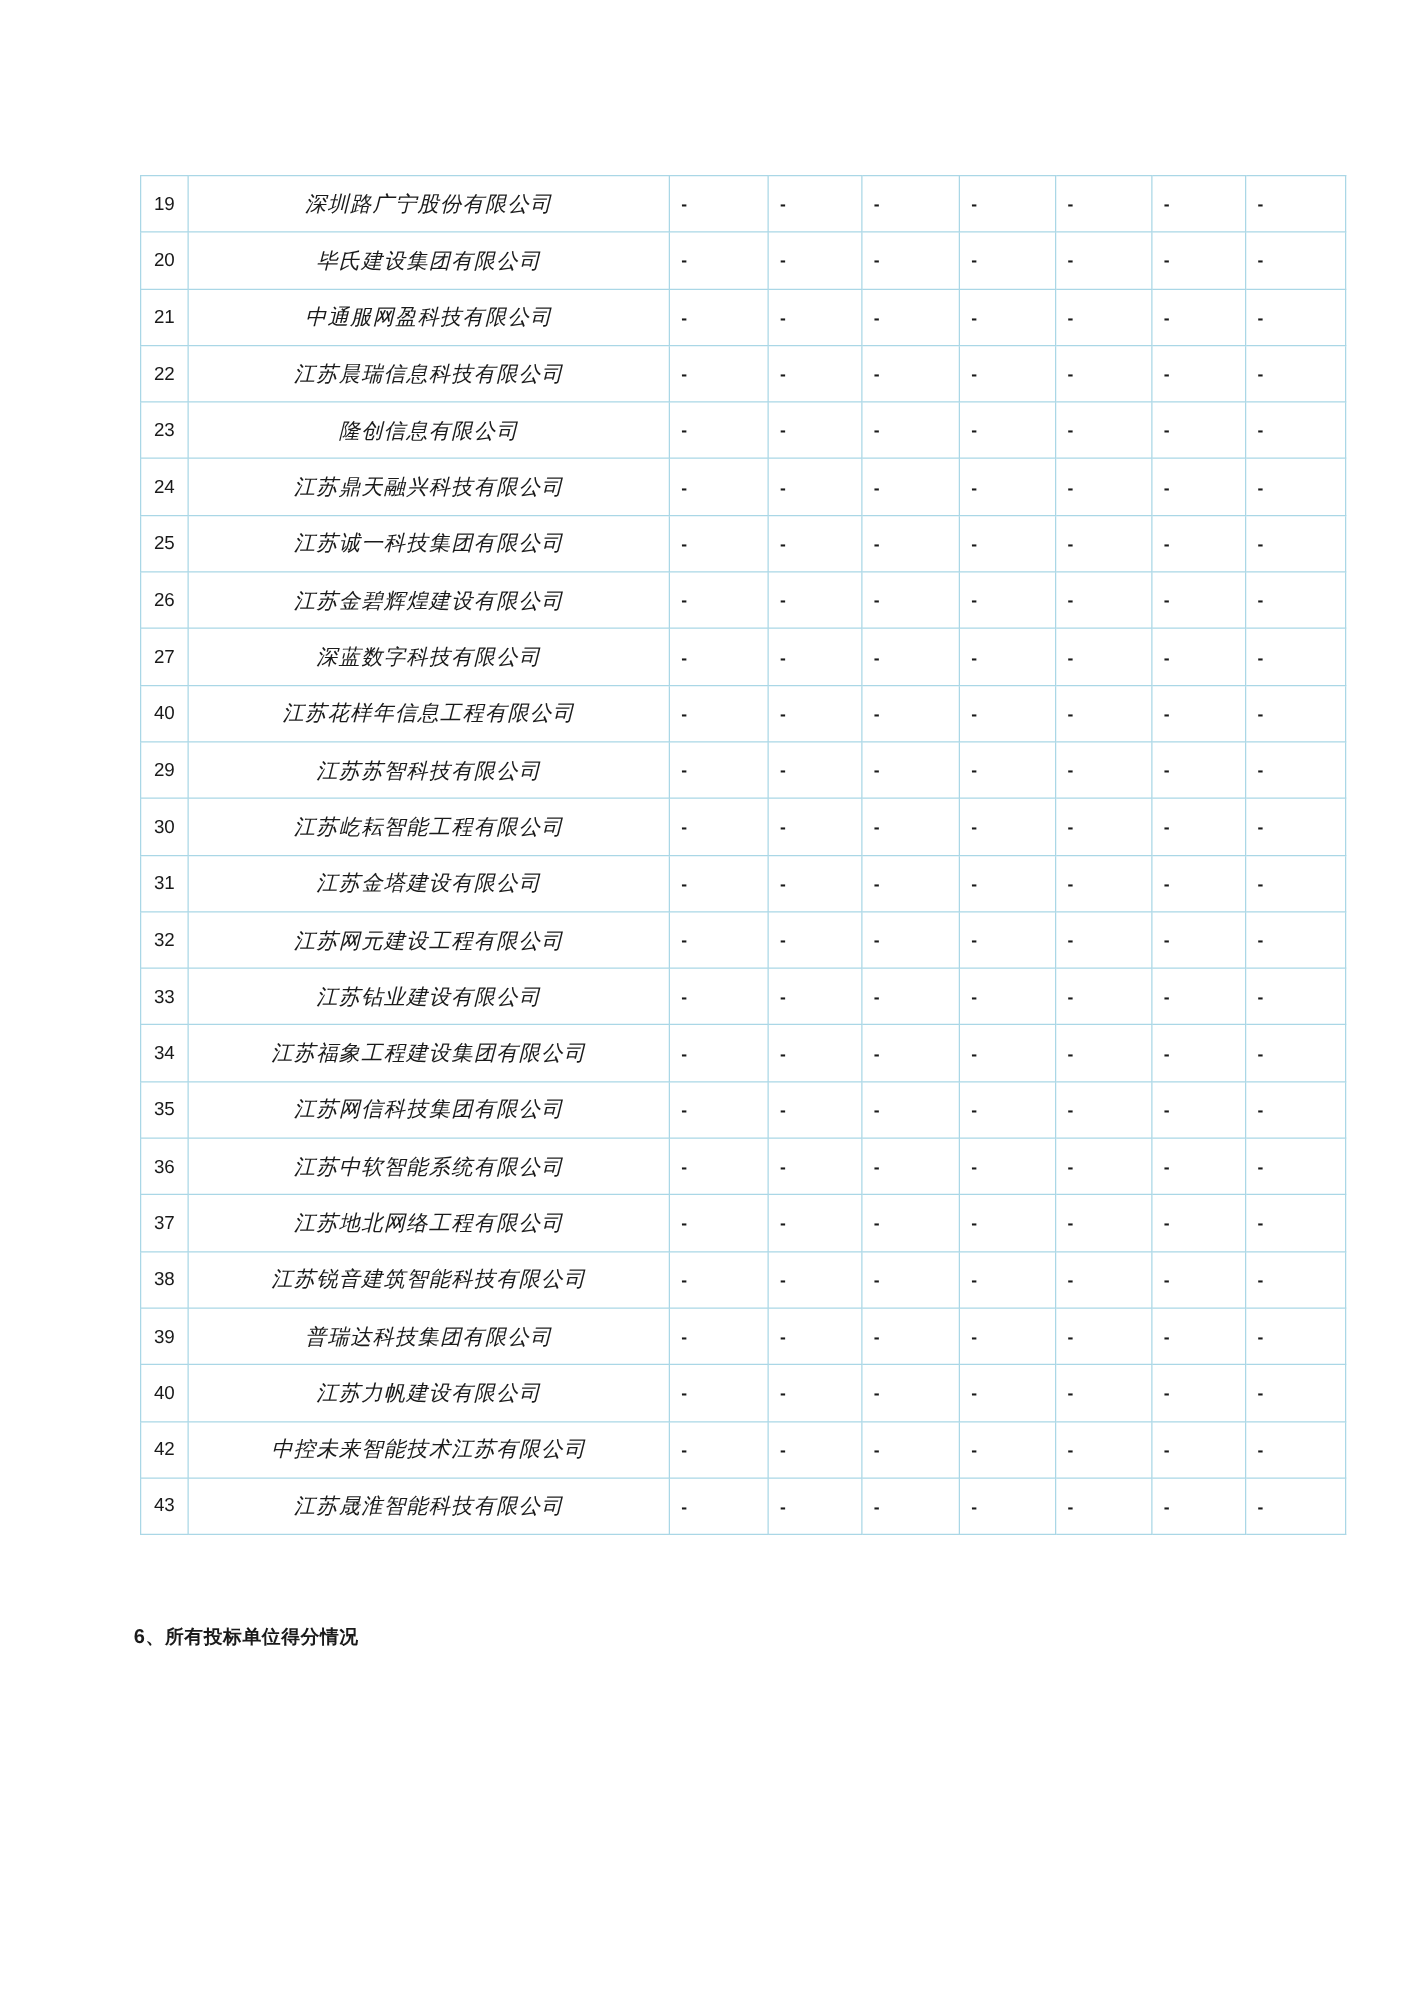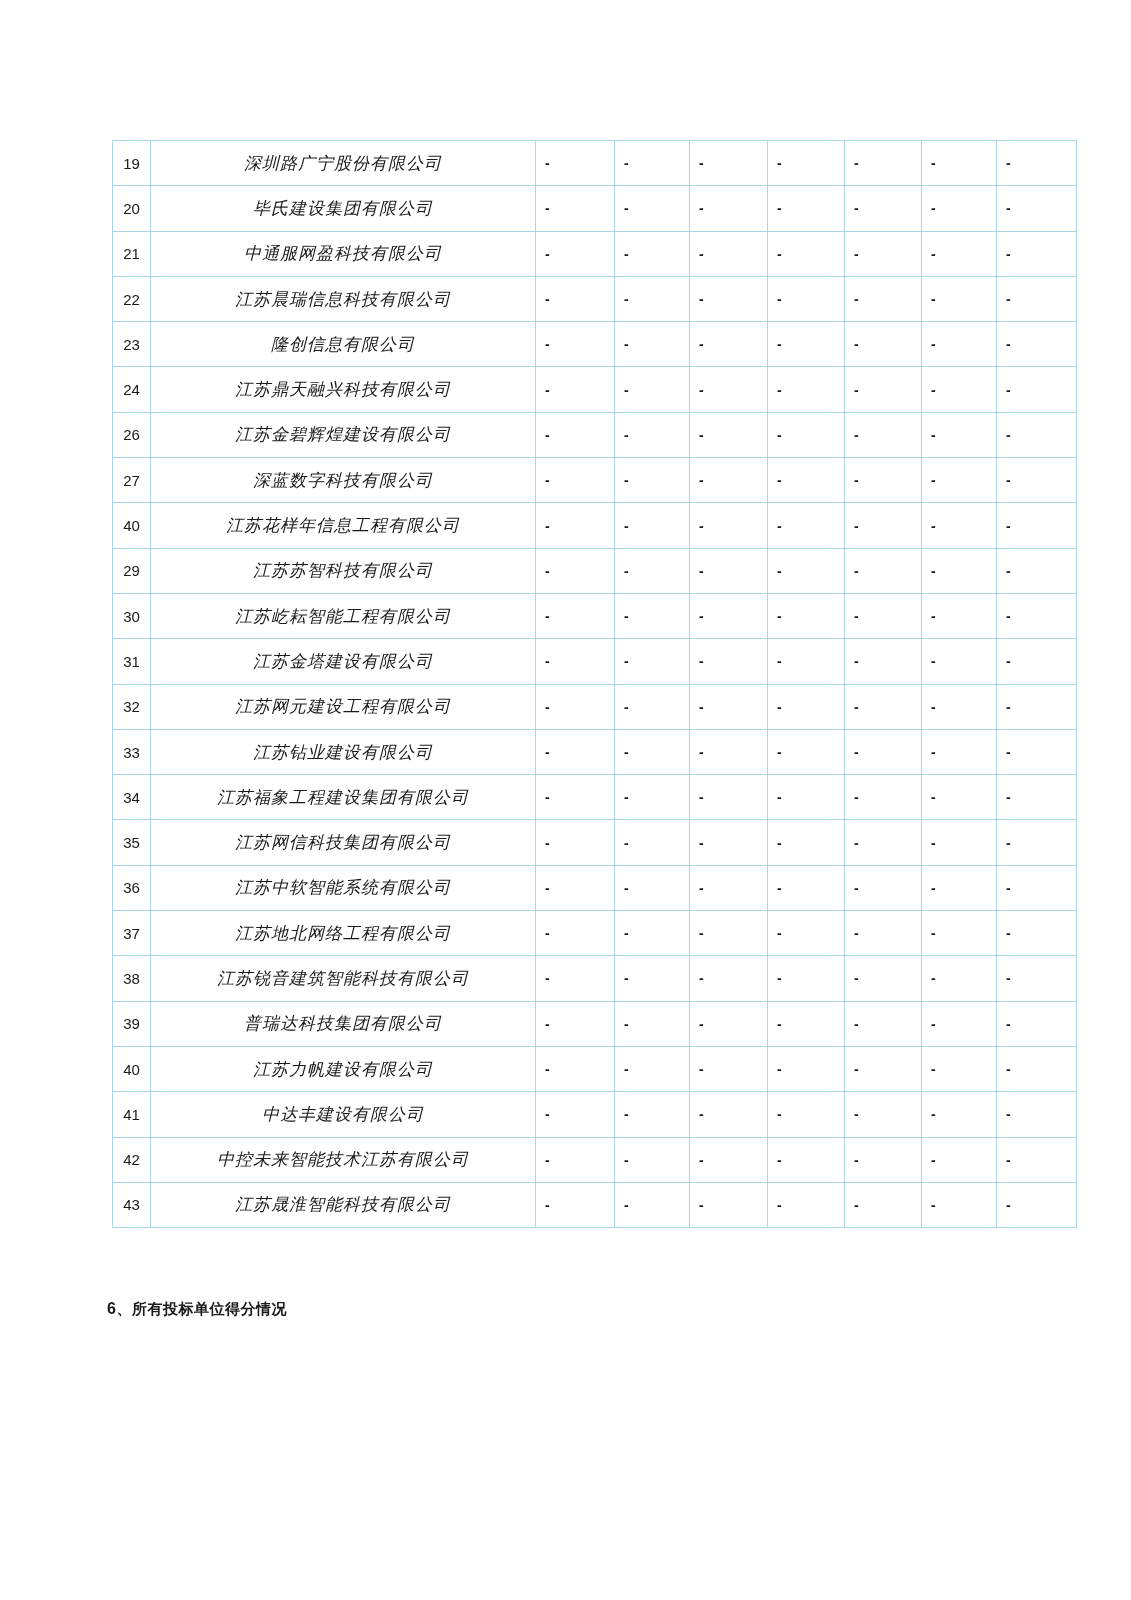--- a/index.html
+++ b/index.html
@@ -154,20 +154,31 @@
     <td class="company">江苏鼎天融兴科技有限公司</td>
     <td class="score">-</td>
     <td class="score">-</td>
     <td class="score">-</td>
     <td class="score">-</td>
     <td class="score">-</td>
     <td class="score">-</td>
     <td class="score">-</td>
   </tr>
         <tr>
+    <td class="num">25</td>
+    <td class="company">江苏诚一科技集团有限公司</td>
+    <td class="score">-</td>
+    <td class="score">-</td>
+    <td class="score">-</td>
+    <td class="score">-</td>
+    <td class="score">-</td>
+    <td class="score">-</td>
+    <td class="score">-</td>
+  </tr>
+        <tr>
     <td class="num">26</td>
     <td class="company">江苏金碧辉煌建设有限公司</td>
     <td class="score">-</td>
     <td class="score">-</td>
     <td class="score">-</td>
     <td class="score">-</td>
     <td class="score">-</td>
     <td class="score">-</td>
     <td class="score">-</td>
   </tr>
@@ -319,31 +330,20 @@
     <td class="company">江苏力帆建设有限公司</td>
     <td class="score">-</td>
     <td class="score">-</td>
     <td class="score">-</td>
     <td class="score">-</td>
     <td class="score">-</td>
     <td class="score">-</td>
     <td class="score">-</td>
   </tr>
         <tr>
-    <td class="num">41</td>
-    <td class="company">中达丰建设有限公司</td>
-    <td class="score">-</td>
-    <td class="score">-</td>
-    <td class="score">-</td>
-    <td class="score">-</td>
-    <td class="score">-</td>
-    <td class="score">-</td>
-    <td class="score">-</td>
-  </tr>
-        <tr>
     <td class="num">42</td>
     <td class="company">中控未来智能技术江苏有限公司</td>
     <td class="score">-</td>
     <td class="score">-</td>
     <td class="score">-</td>
     <td class="score">-</td>
     <td class="score">-</td>
     <td class="score">-</td>
     <td class="score">-</td>
   </tr>

